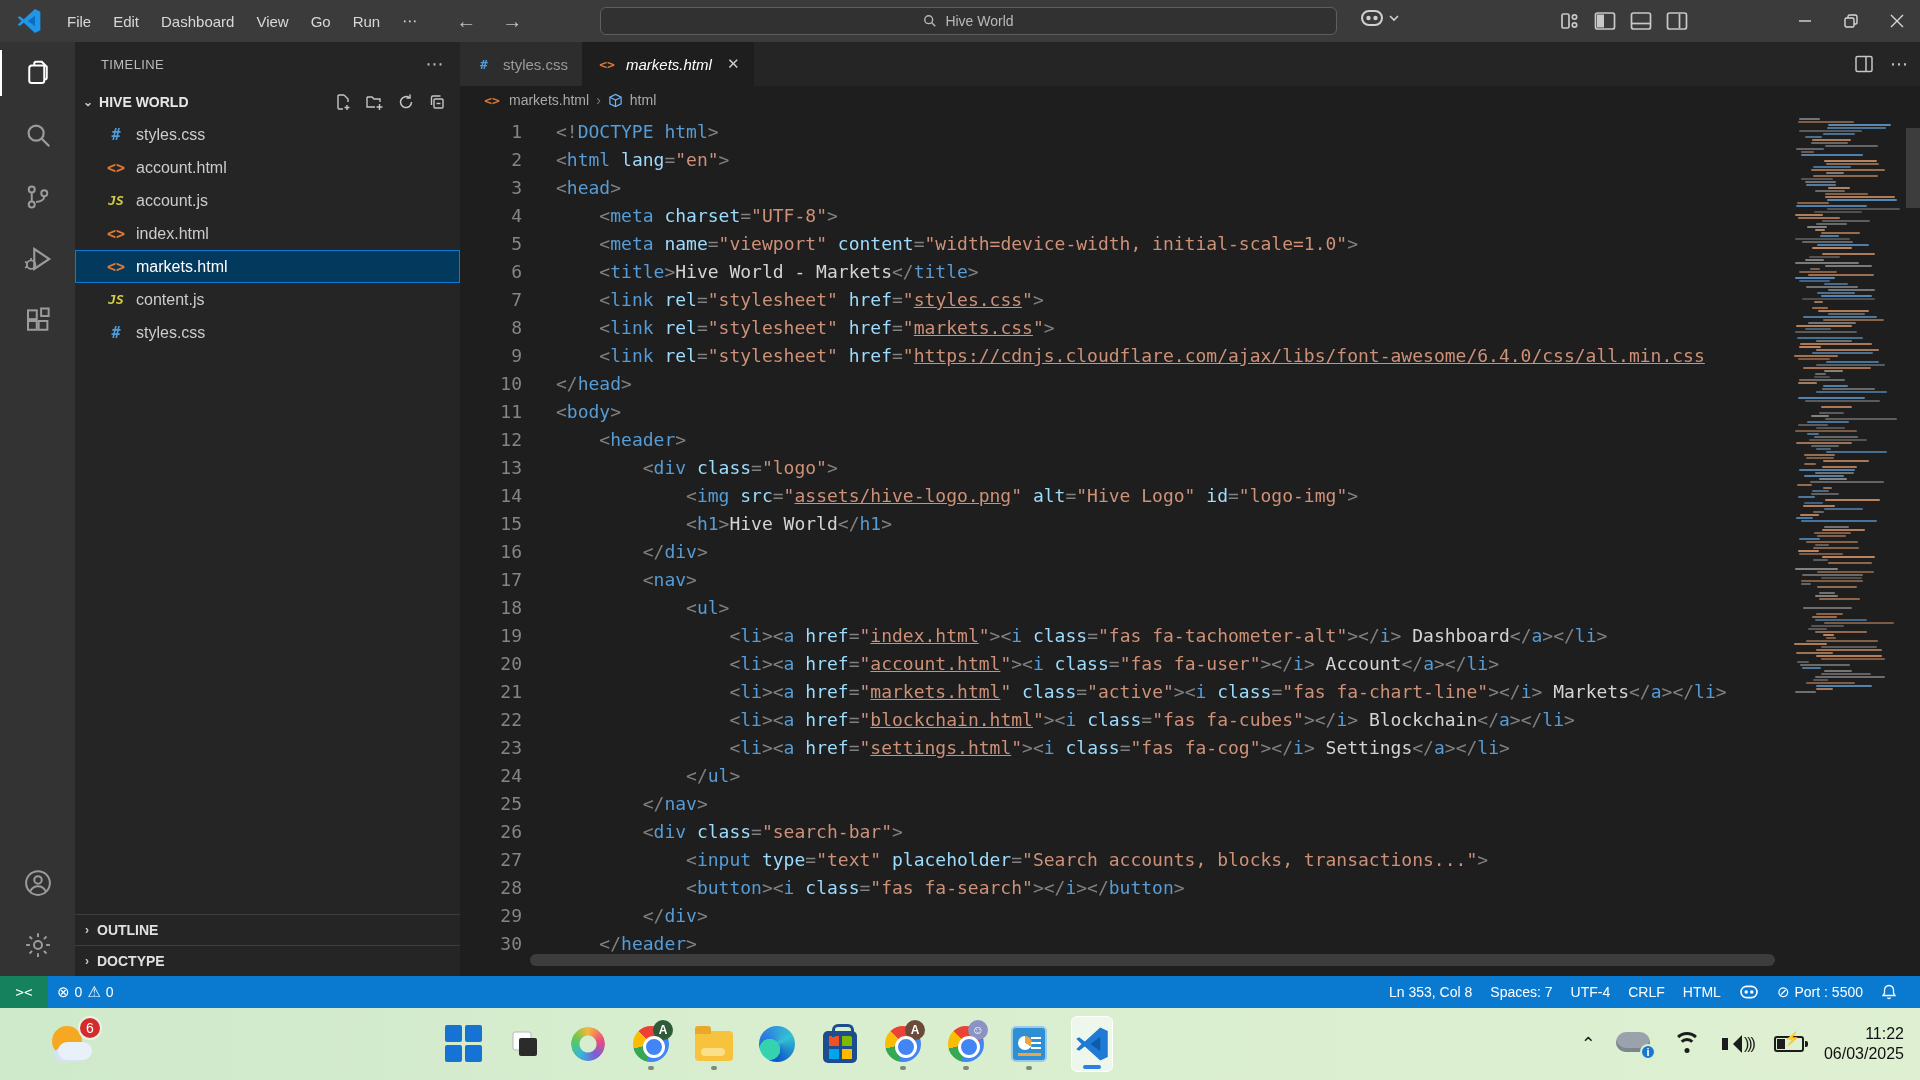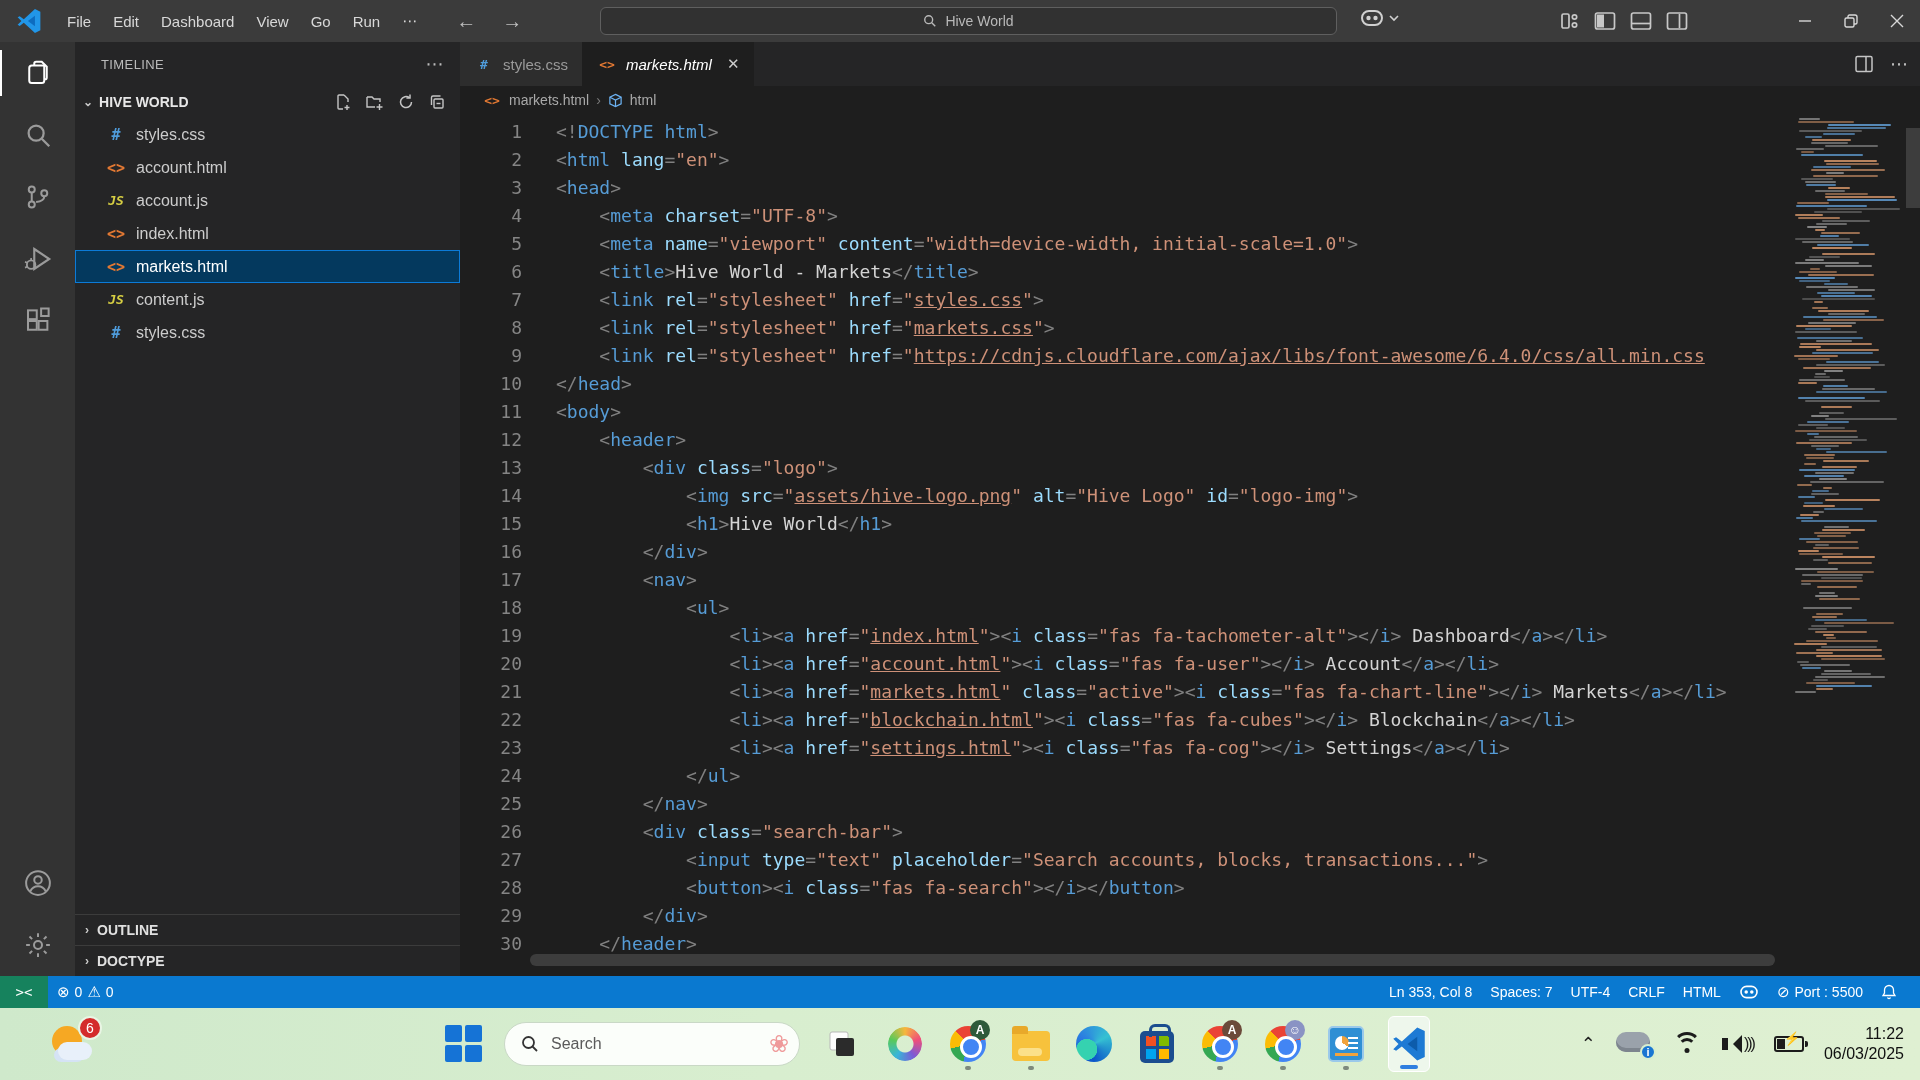--- a/index.html
+++ b/index.html
@@ -613,29 +613,20 @@
     <div class="cloudlet"></div>
     <div class="wbadge">6</div>
   </div>
   <div class="tb-center">
     <div class="startbtn">
         <span></span>
         <span></span>
         <span></span>
         <span></span>
       </div>
-    <div class="tb-search">
-      <svg width="18" height="18" viewBox="0 0 18 18">
-          <circle cx="7.5" cy="7.5" r="5.5" fill="none" stroke="#333" stroke-width="1.8"></circle>
-          <line x1="11.5" y1="11.5" x2="16" y2="16" stroke="#333" stroke-width="1.8"></line>
-        </svg>
-      <span>Search</span>
-      <span class="grow"></span>
-      <span class="blossom">❀</span>
-    </div>
     <div class="tb-icon">
       <svg width="34" height="34" viewBox="0 0 34 34">
           <rect x="5" y="5" width="18" height="18" rx="2" fill="#fdfdfd" stroke="#b9b9b9"></rect>
           <rect x="11" y="11" width="18" height="18" rx="2" fill="#2b2b2b"></rect>
         </svg>
     </div>
     <div class="tb-icon">
       <div style="width:34px;height:34px;border-radius:50%;background:conic-gradient(#f6b73c,#ef4e7b,#7b5bd6,#38b6d8,#58c95b,#f6b73c);-webkit-mask:radial-gradient(circle 9px at 50% 50%, transparent 8px, #000 9px);mask:radial-gradient(circle 9px at 50% 50%, transparent 8px, #000 9px);"></div>
     </div>
     <div class="tb-icon">

